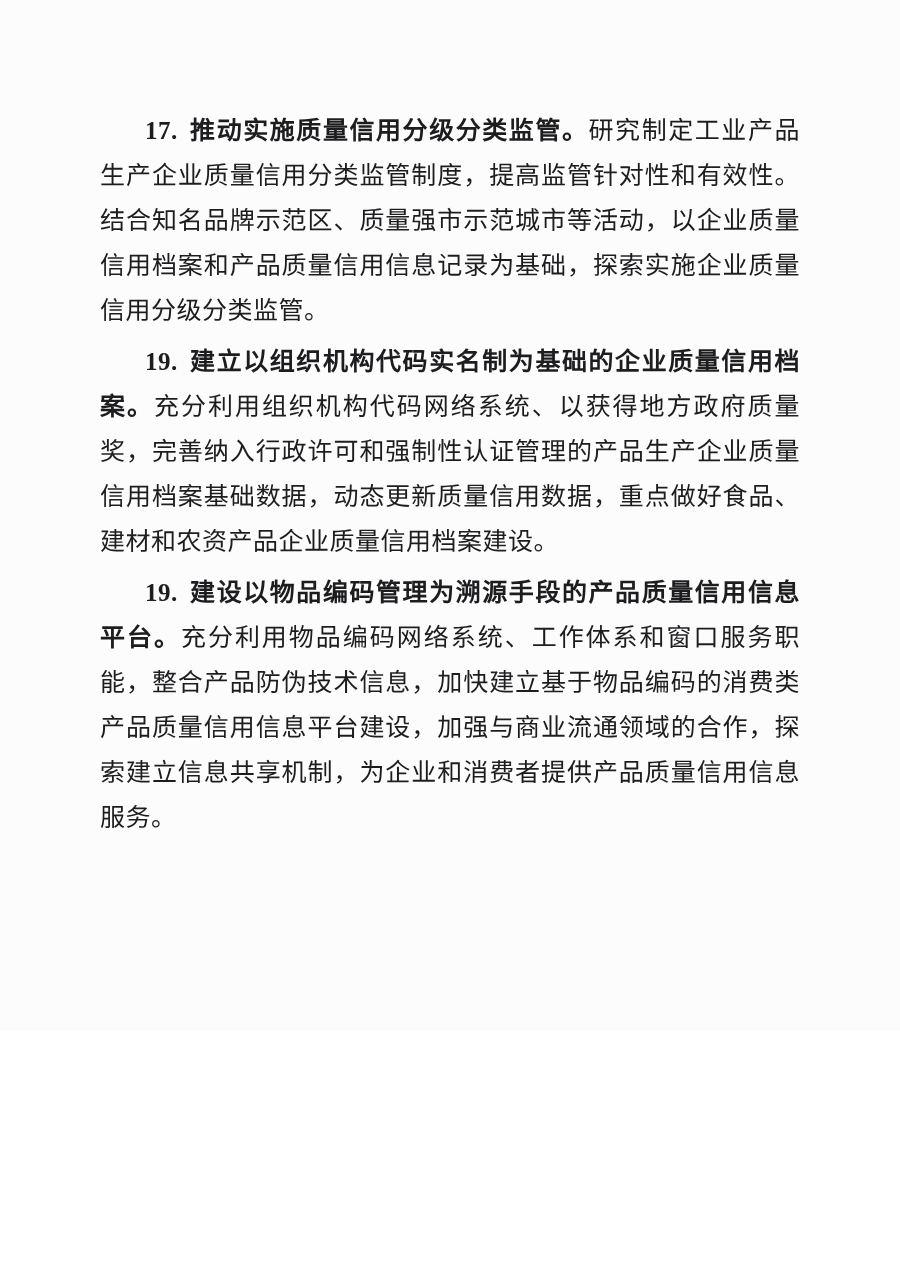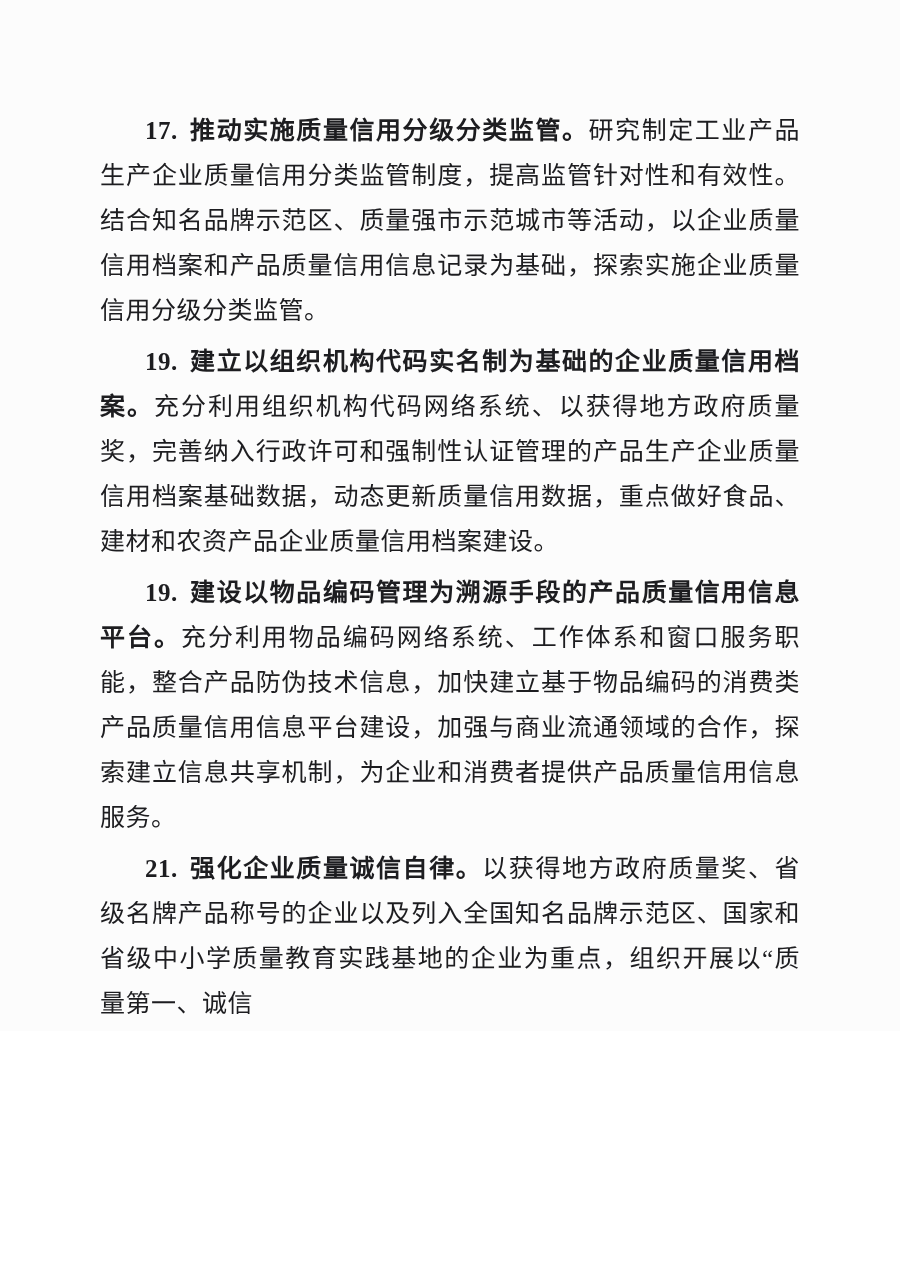--- a/index.html
+++ b/index.html
@@ -56,20 +56,19 @@
 <div class="page">
   <main class="content">
 
     <p class="clause"><span class="clause-number">17.</span><span class="clause-heading">推动实施质量信用分级分类监管。</span><span class="clause-body">研究制定工业产品生产企业质量信用分类监管制度，提高监管针对性和有效性。结合知名品牌示范区、质量强市示范城市等活动，以企业质量信用档案和产品质量信用信息记录为基础，探索实施企业质量信用分级分类监管。</span></p>
 
     <p class="clause"><span class="clause-number">19.</span><span class="clause-heading">建立以组织机构代码实名制为基础的企业质量信用档案。</span><span class="clause-body">充分利用组织机构代码网络系统、以获得地方政府质量奖，完善纳入行政许可和强制性认证管理的产品生产企业质量信用档案基础数据，动态更新质量信用数据，重点做好食品、建材和农资产品企业质量信用档案建设。</span></p>
 
     <p class="clause"><span class="clause-number">19.</span><span class="clause-heading">建设以物品编码管理为溯源手段的产品质量信用信息平台。</span><span class="clause-body">充分利用物品编码网络系统、工作体系和窗口服务职能，整合产品防伪技术信息，加快建立基于物品编码的消费类产品质量信用信息平台建设，加强与商业流通领域的合作，探索建立信息共享机制，为企业和消费者提供产品质量信用信息服务。</span></p>
 
 
-    <p class="clause"><span class="clause-number">21.</span><span class="clause-heading">强化企业质量诚信自律。</span><span class="clause-body">以获得地方政府质量奖、省级名牌产品称号的企业以及列入全国知名品牌示范区、国家和省级中小学质量教育实践基地的企业为重点，组织开展以“质量第一、诚信</span></p>
 
   </main>
 
   <footer class="page-footer">
     <span>— 7 —</span>
   </footer>
 </div>
 
 </body></html>

